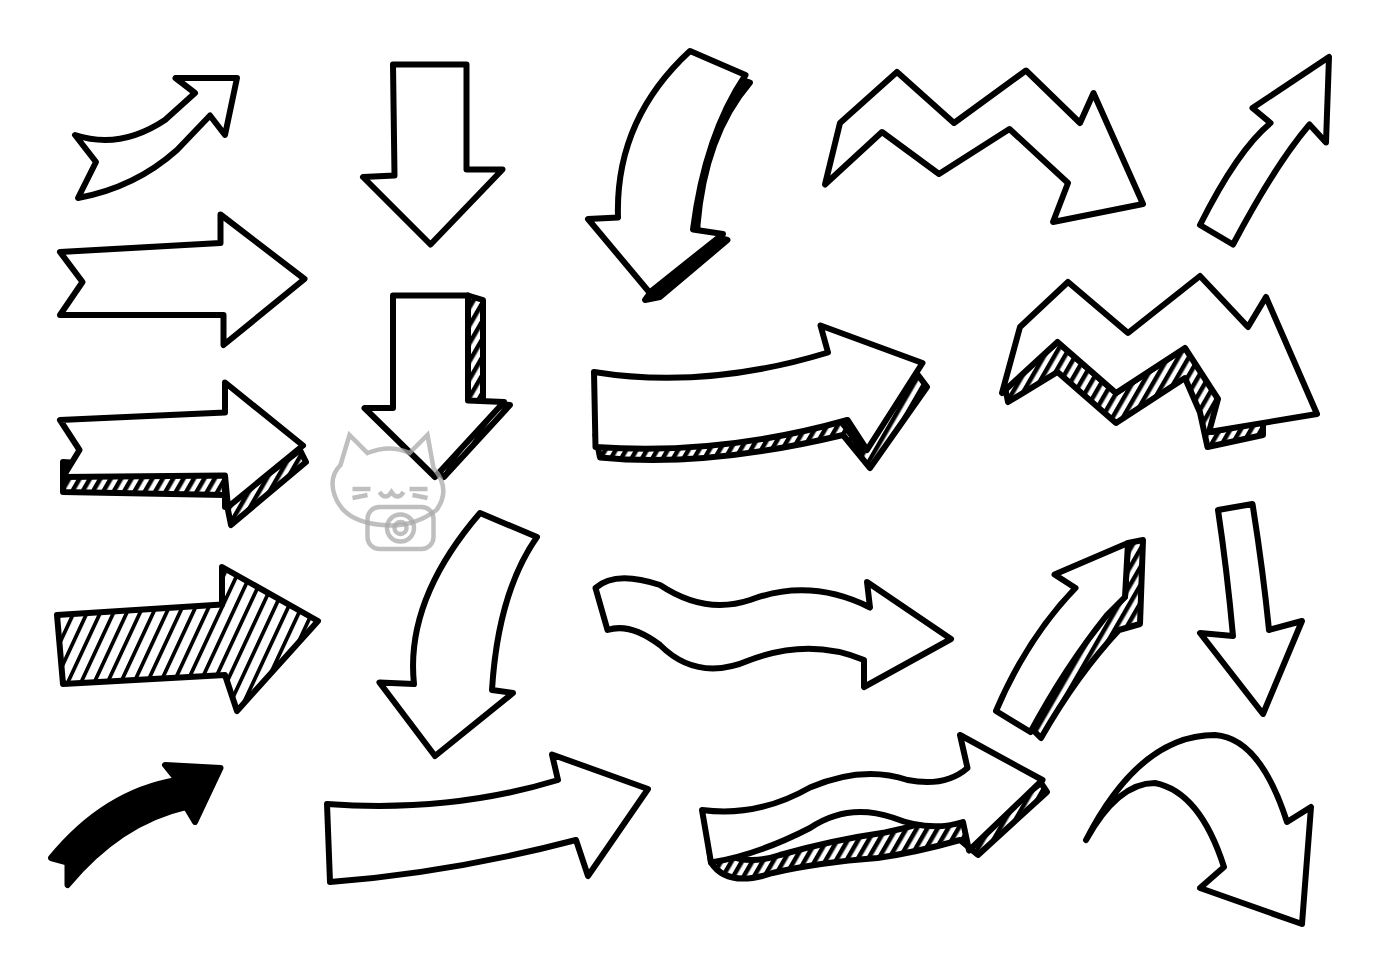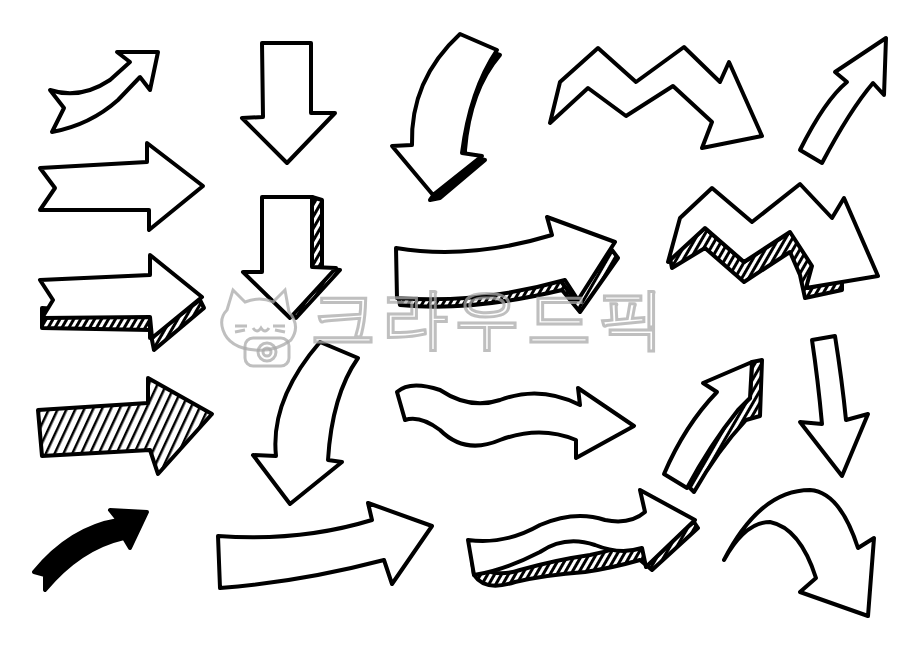--- a/index.html
+++ b/index.html
@@ -117,14 +117,13 @@
   <svg class="wm-logo" width="95" height="90" viewBox="0 0 95 90">
     <g fill="none" stroke="rgba(170,170,170,0.75)" stroke-width="3">
       <path d="M12,30 L18,10 L30,22 Q45,16 58,22 L70,10 L74,32 Q86,46 76,60 Q60,72 40,70 Q14,68 8,50 Q4,38 12,30 Z"></path>
       <path d="M20,46 L32,46 M20,52 L30,50 M58,46 L70,46 M60,50 L70,52"></path>
       <path d="M38,48 Q42,54 46,48 Q50,54 54,48"></path>
       <rect x="30" y="58" width="44" height="28" rx="8"></rect>
       <circle cx="52" cy="72" r="9"></circle>
       <circle cx="52" cy="72" r="4"></circle>
     </g>
   </svg>
-  <span class="wm-text">크라우드픽</span>
 </div>
 
 </body></html>

